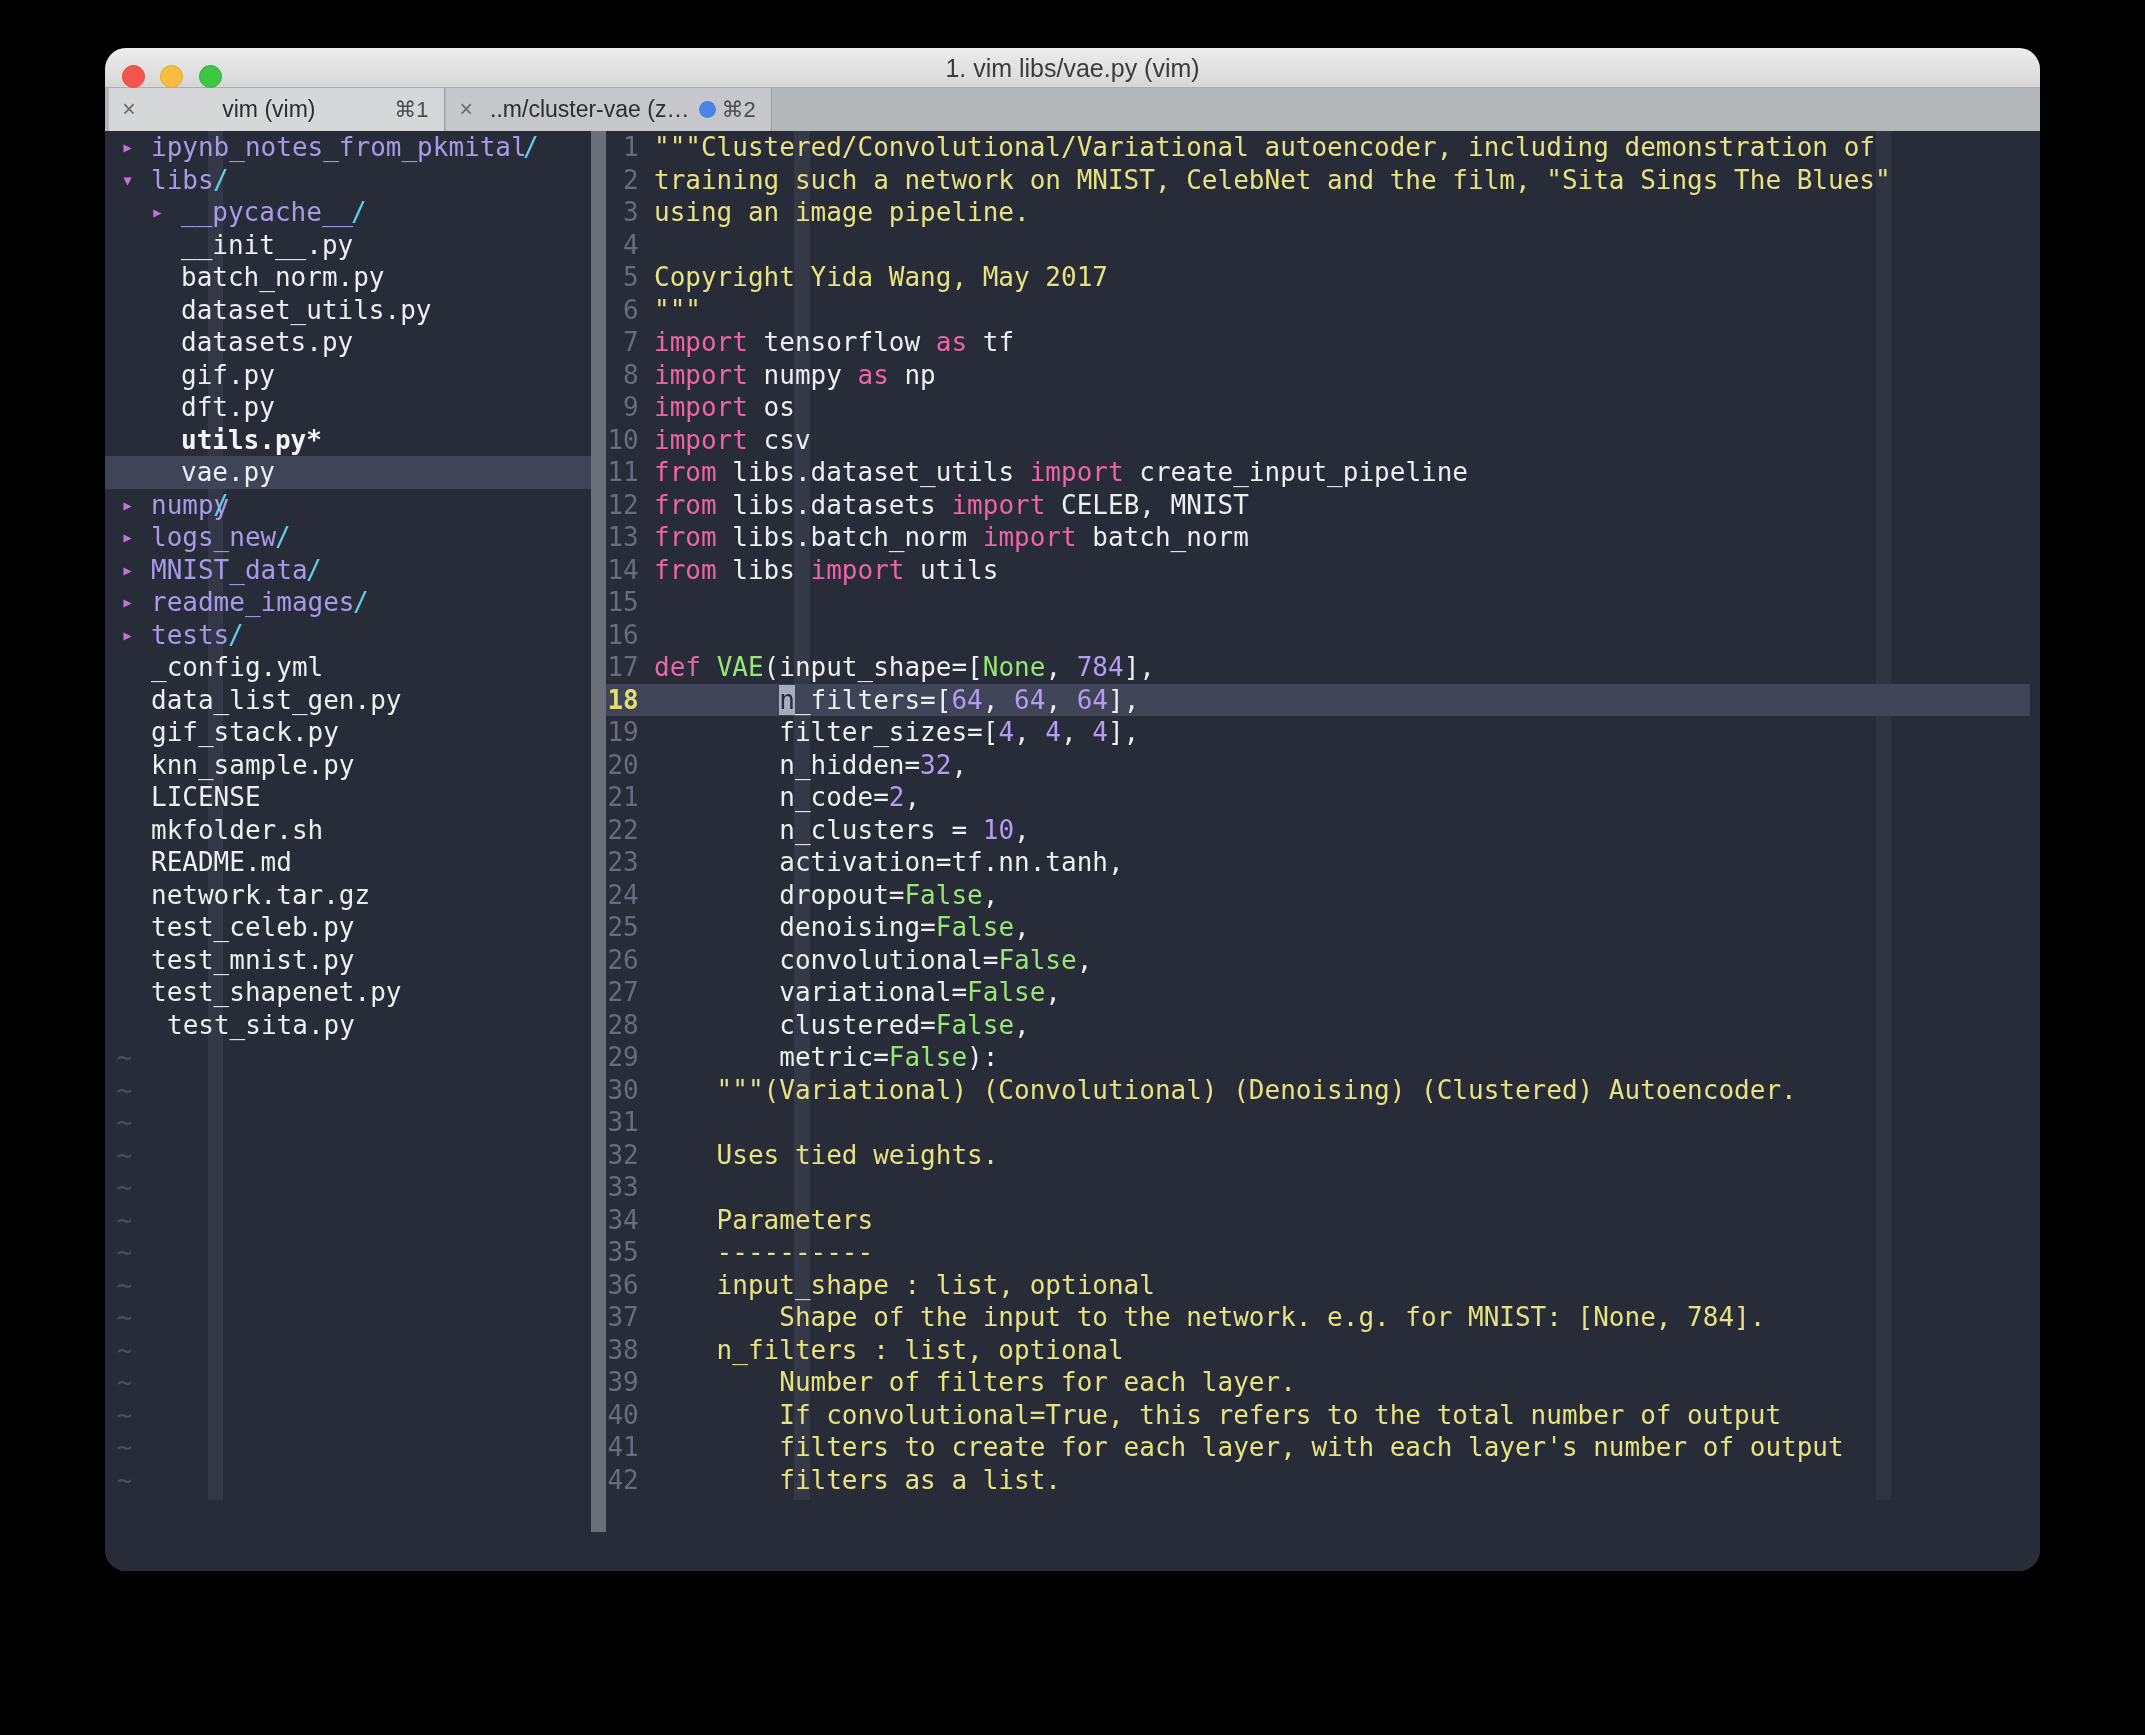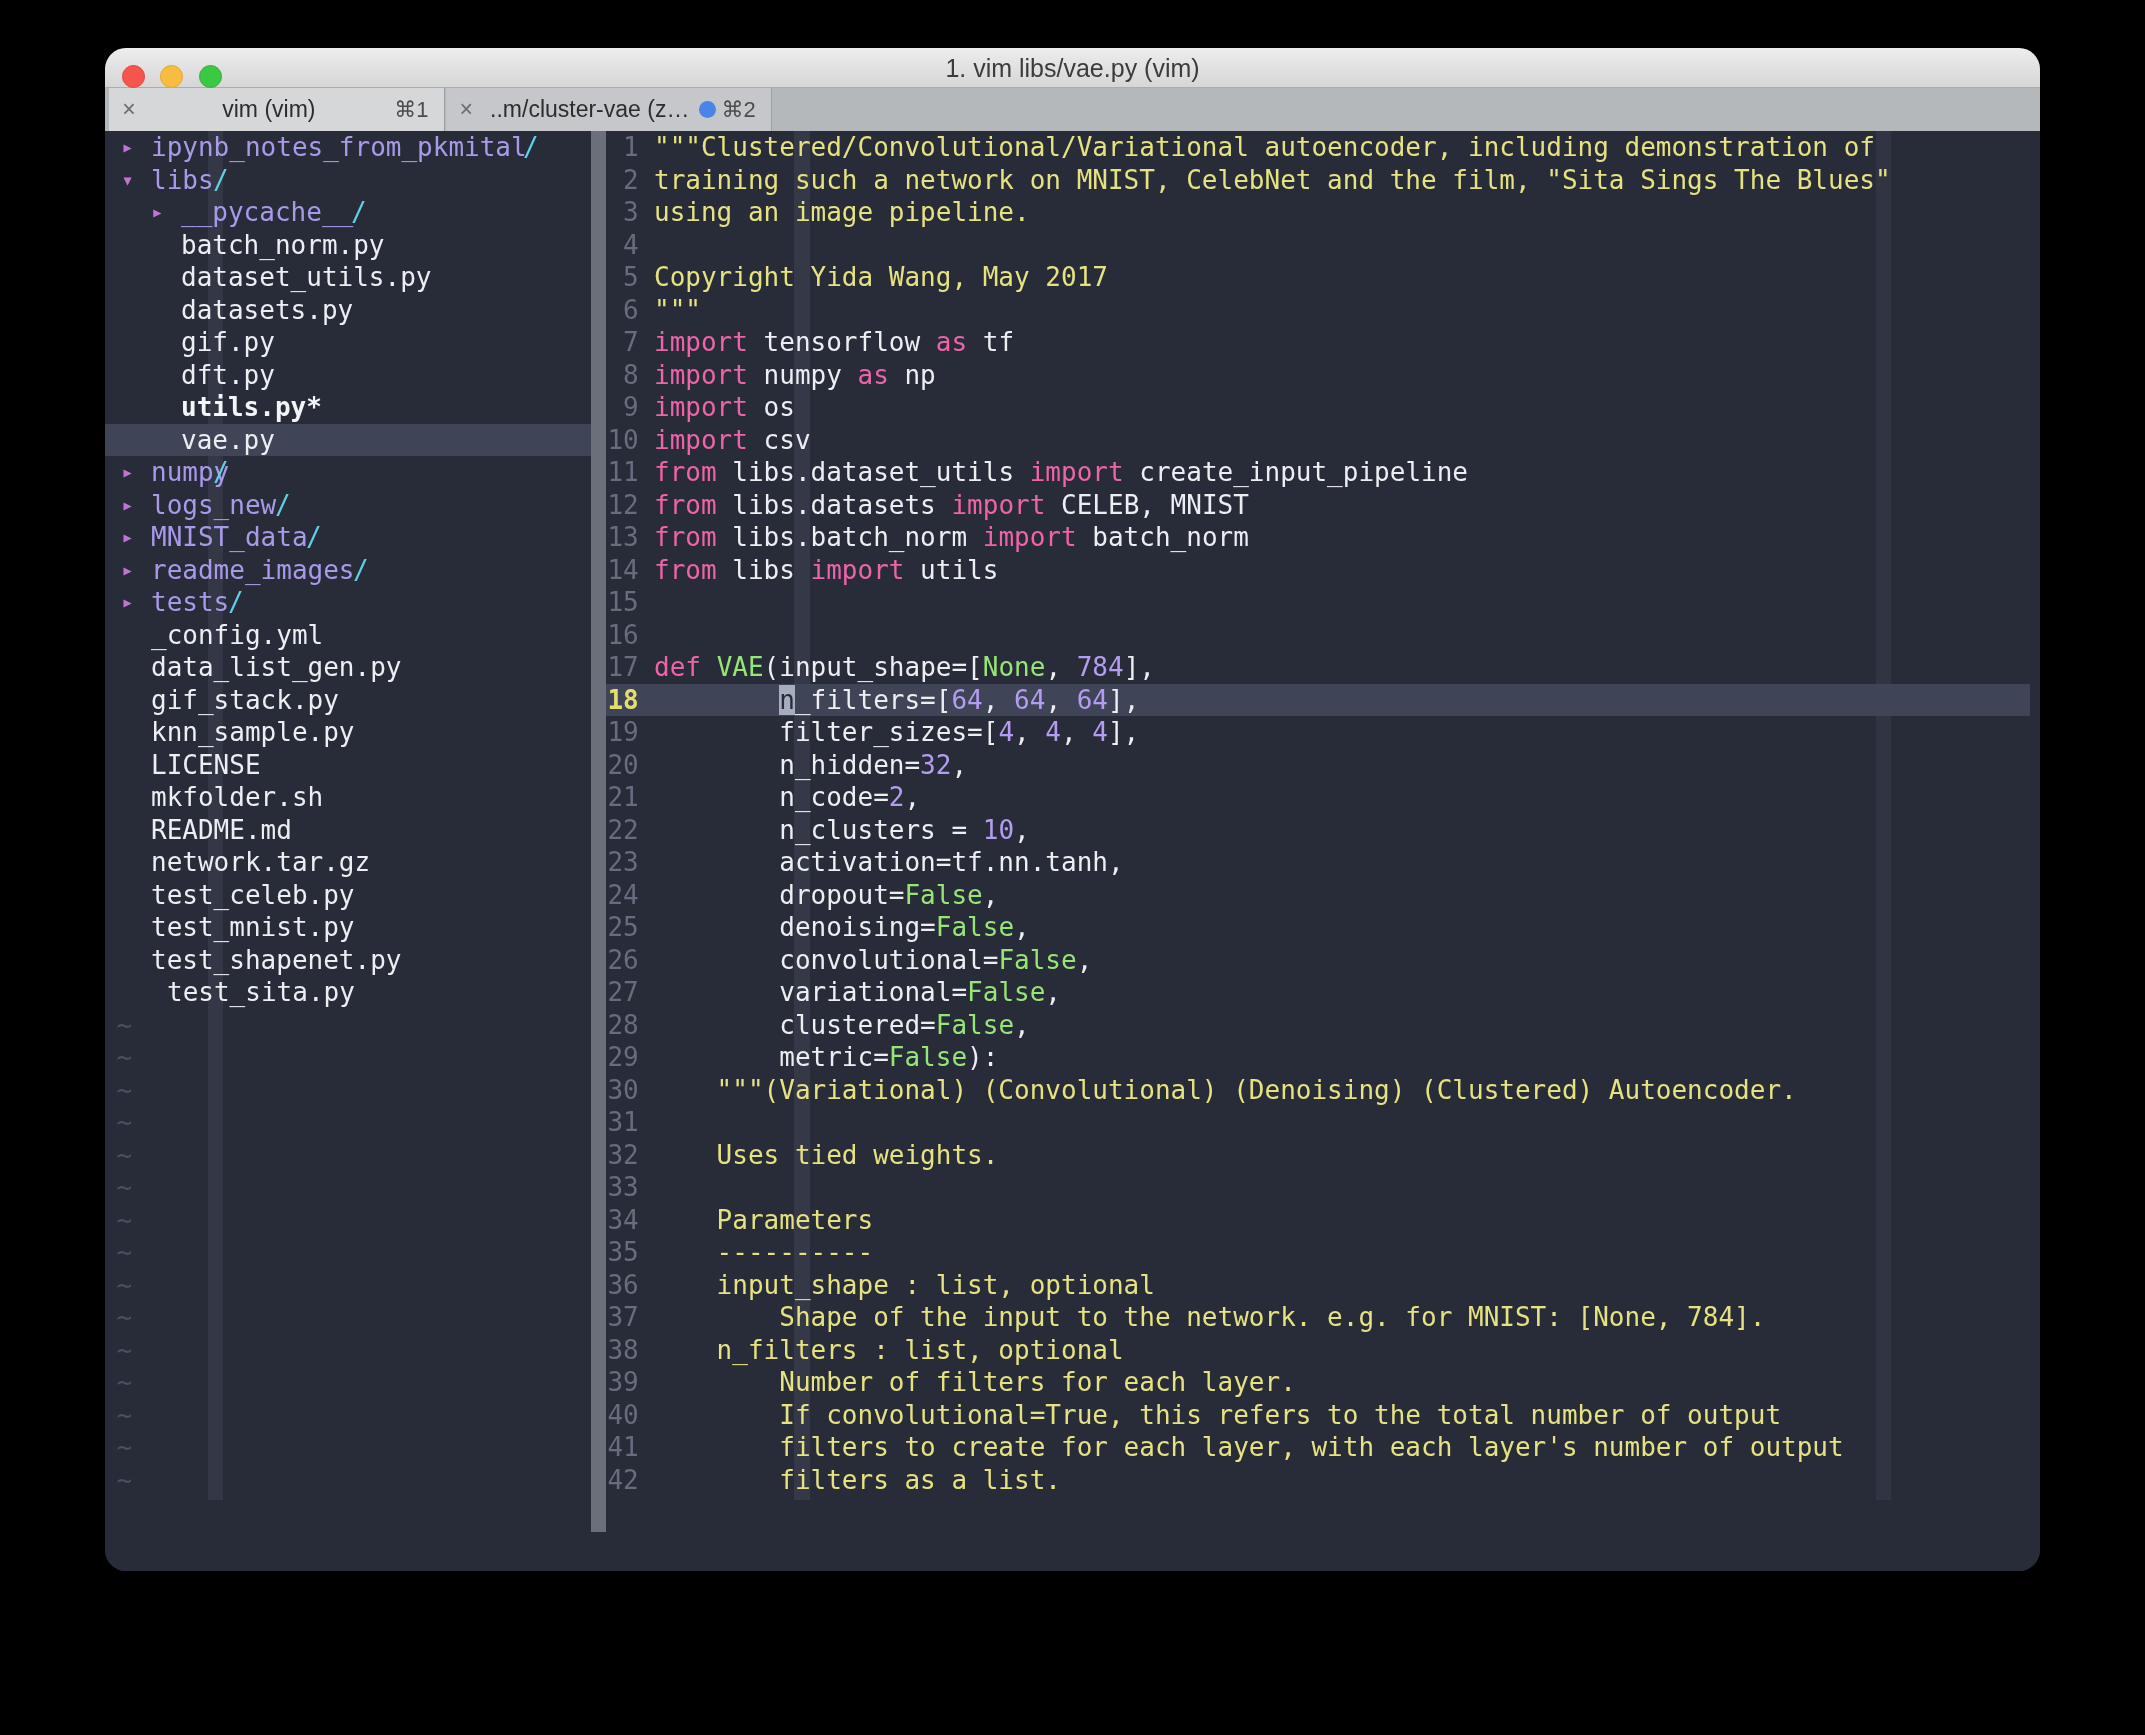--- a/index.html
+++ b/index.html
@@ -93,20 +93,21 @@
   </div>
 
   <div id="vim" class="mono">
 
     <div id="sidebar">
       <div id="side-stripe"></div>
       <div id="tree">
           <div class="trow"><span class="arrow" style="left: 16.3px;">▸</span><span class="name dirname" style="left: 46px;">ipynb_notes_from_pkmital</span><span class="name slash" style="left: 418px;">/</span></div>
           <div class="trow"><span class="arrow" style="left: 16.3px;">▾</span><span class="name dirname" style="left: 46px;">libs</span><span class="name slash" style="left: 108px;">/</span></div>
           <div class="trow"><span class="arrow" style="left: 46px;">▸</span><span class="name dirname" style="left: 76px;">__pycache__</span><span class="name slash" style="left: 246px;">/</span></div>
+          <div class="trow"><span class="name" style="left: 76px;">__init__.py</span></div>
           <div class="trow"><span class="name" style="left: 76px;">batch_norm.py</span></div>
           <div class="trow"><span class="name" style="left: 76px;">dataset_utils.py</span></div>
           <div class="trow"><span class="name" style="left: 76px;">datasets.py</span></div>
           <div class="trow"><span class="name" style="left: 76px;">gif.py</span></div>
           <div class="trow"><span class="name" style="left: 76px;">dft.py</span></div>
           <div class="trow mod"><span class="name" style="left: 76px;">utils.py*</span></div>
           <div class="trow sel"><span class="name" style="left: 76px;">vae.py</span></div>
           <div class="trow"><span class="arrow" style="left: 16.3px;">▸</span><span class="name dirname" style="left: 46px;">numpy</span><span class="name slash" style="left: 108px;">/</span></div>
           <div class="trow"><span class="arrow" style="left: 16.3px;">▸</span><span class="name dirname" style="left: 46px;">logs_new</span><span class="name slash" style="left: 170px;">/</span></div>
           <div class="trow"><span class="arrow" style="left: 16.3px;">▸</span><span class="name dirname" style="left: 46px;">MNIST_data</span><span class="name slash" style="left: 201px;">/</span></div>

